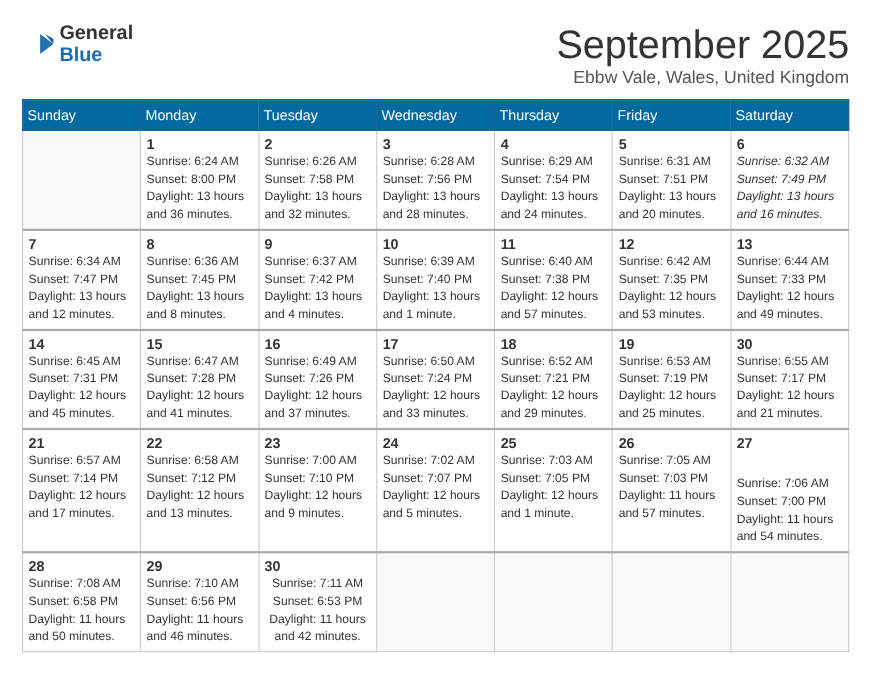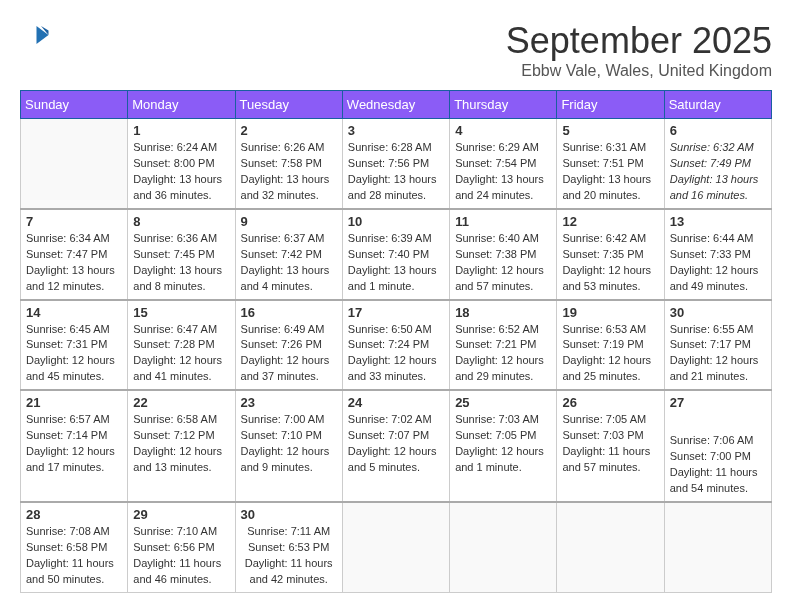--- a/index.html
+++ b/index.html
@@ -51,21 +51,21 @@
     .subtitle {
       font-size: 16px;
       color: #555;
     }
     .calendar {
       width: 100%;
       border-collapse: collapse;
       border: 1px solid #ccc;
     }
     .calendar th {
-      background: #8b5cf6;
+      background: #0369a1;
       color: #fff;
       font-size: 13px;
       padding: 6px 4px;
       text-align: left;
       border: 1px solid #1a5fa0;
       font-weight: normal;
     }
     .calendar td {
       border: 1px solid #ccc;
       vertical-align: top;
@@ -96,20 +96,24 @@
   </style>
 </head>
 <body>
 
 <div class="header">
   <div class="logo">
     <svg class="logo-icon" viewBox="0 0 40 40">
       <polygon points="22,8 38,20 22,32" fill="#2271b3"></polygon>
       <polygon points="28,8 38,14 38,20" fill="#1a5fa0"></polygon>
     </svg>
+    <div class="logo-text">
+      <span class="logo-general">General</span>
+      <span class="logo-blue">Blue</span>
+    </div>
   </div>
   <div class="title-block">
     <div class="month-title">September 2025</div>
     <div class="subtitle">Ebbw Vale, Wales, United Kingdom</div>
   </div>
 </div>
 
 <table class="calendar">
   <thead>
     <tr>

